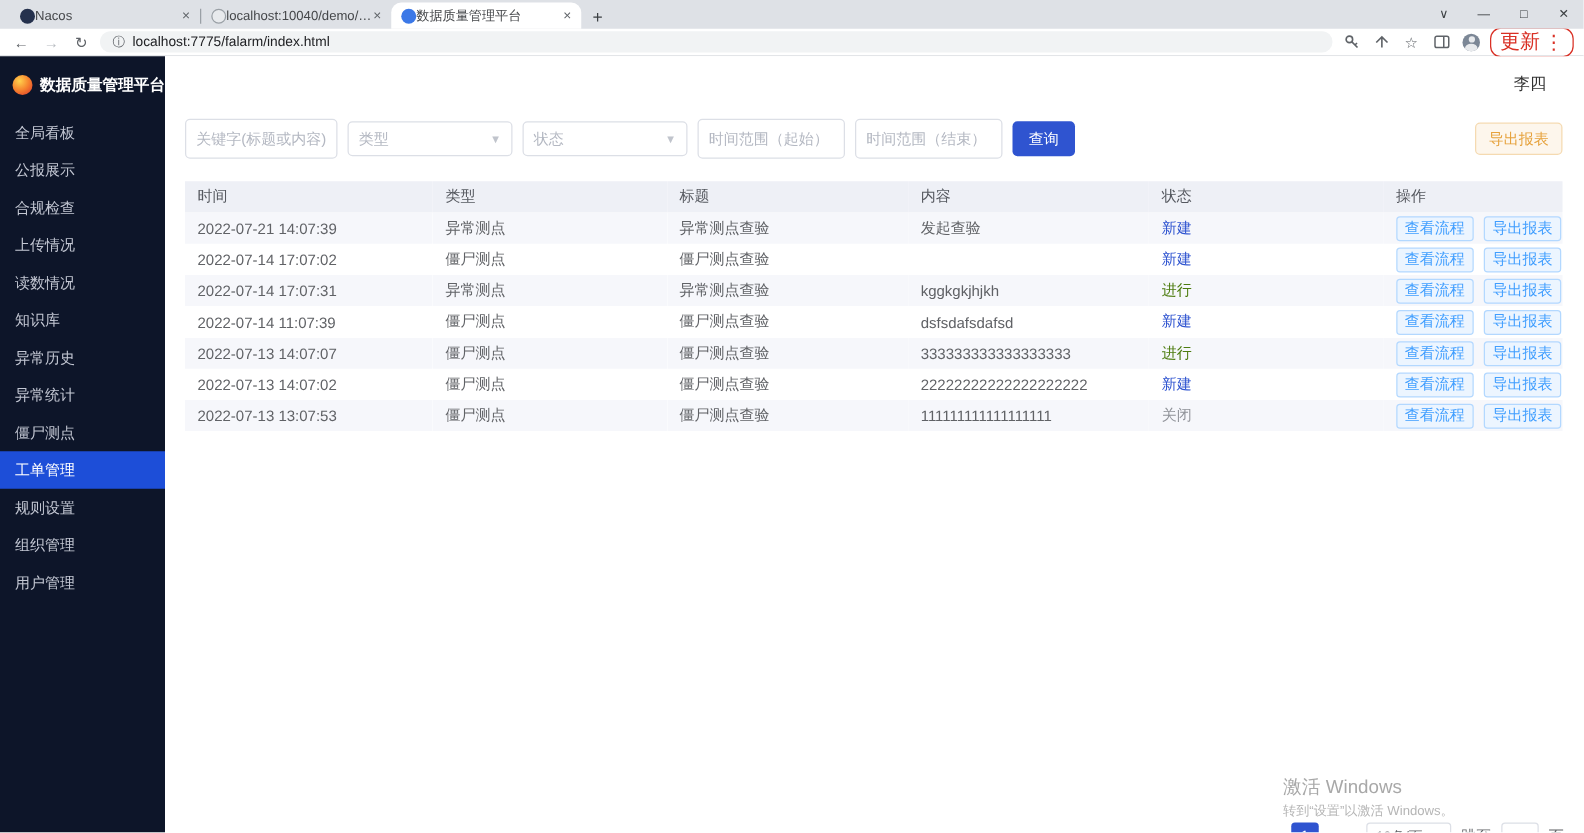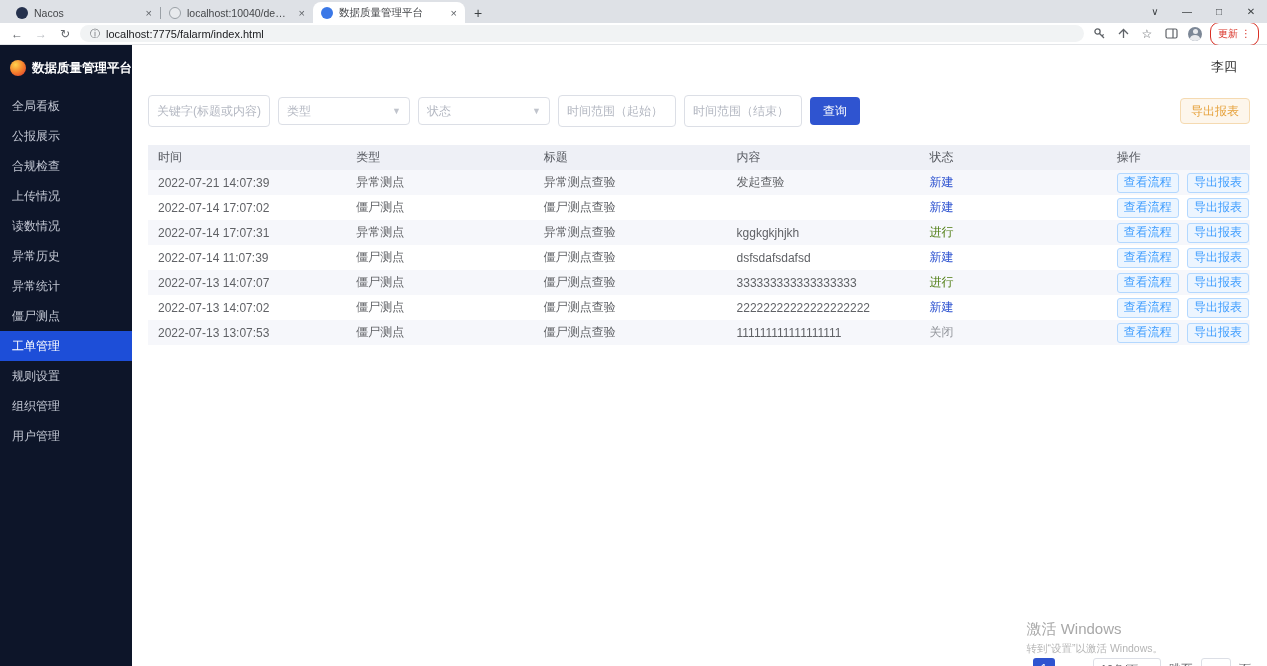--- a/index.html
+++ b/index.html
@@ -1,21 +1,21 @@
 <!DOCTYPE html>
 <html><head>
 <meta charset="utf-8">
 <style>
   * { margin:0; padding:0; box-sizing:border-box; }
   html,body { width:1267px; height:666px; overflow:hidden; }
   body { font-family:"Liberation Sans","DejaVu Sans",sans-serif; background:#fff; position:relative; }
 
   
   .tabstrip { height:23px; background:#dee1e6; display:flex; align-items:flex-end; padding-left:8px; position:relative; }
-  .tab { width:152px; height:21px; display:flex; align-items:center; gap:6px; padding:0 8px; font-size:10.5px; color:#45474a; border-radius:8px 8px 0 0; }
+  .tab { width:152px; height:21px; display:flex; align-items:center; gap:0; padding:0 8px; font-size:10.5px; color:#45474a; border-radius:8px 8px 0 0; }
   .tab .title { flex:1; white-space:nowrap; overflow:hidden; text-overflow:ellipsis; }
   .tab .close { font-size:11px; color:#5f6368; flex:none; cursor:pointer; }
   .tab.active { background:#ffffff; }
   .favicon { width:12px; height:12px; border-radius:50%; flex:none; }
   .fav-nacos { background:#25314d; }
   .fav-doc { background:#e8eaed; border:1px solid #9aa0a6; }
   .fav-app { background:#3b78e7; }
   .tab-sep { width:1px; height:12px; background:#9aa0a6; margin:0 0 4px 0; }
   .newtab { width:26px; height:21px; display:flex; align-items:center; justify-content:center; font-size:14px; color:#3c4043; cursor:pointer; }
   .wincontrols { position:absolute; right:0; top:0; height:23px; display:flex; }
@@ -25,21 +25,21 @@
   .navic { width:18px; text-align:center; font-size:12px; color:#5f6368; cursor:pointer; flex:none; }
   .navic.disabled { color:#b8bcc1; }
   .urlbox { flex:1; height:17px; background:#f1f3f4; border-radius:9px; display:flex; align-items:center; gap:6px; padding:0 10px; font-size:11px; color:#202124; }
   .urlbox .info { color:#5f6368; font-size:10px; }
   .tool-ic { flex:none; width:18px; height:18px; display:flex; align-items:center; justify-content:center; cursor:pointer; }
   .tool-ic svg { display:block; }
   .star { color:#5f6368; font-size:12px; }
   .avatar-circle { width:14px; height:14px; border-radius:50%; background:#7c8796; position:relative; overflow:hidden; }
   .avatar-circle:before { content:""; position:absolute; left:4.5px; top:2.5px; width:5px; height:5px; border-radius:50%; background:#e8eaed; }
   .avatar-circle:after { content:""; position:absolute; left:2px; top:8.5px; width:10px; height:7px; border-radius:50%; background:#e8eaed; }
-  .update-pill { flex:none; height:24px; border:1px solid #d93025; color:#d93025; border-radius:9px; display:flex; align-items:center; gap:3px; padding:0 7px; font-size:10px; cursor:pointer; }
+  .update-pill { flex:none; height:24px; border:1px solid #d93025; color:#d93025; border-radius:9px; display:flex; align-items:center; gap:3px; padding:0 7px; font-size:16px; cursor:pointer; }
 
   
   .page { position:absolute; top:45px; left:0; right:0; bottom:0; display:flex; }
 
   .sidebar { width:132px; flex:none; background:#0d1529; display:flex; flex-direction:column; }
   .logo { height:46px; display:flex; align-items:center; gap:6px; padding:0 10px; color:#fff; font-weight:bold; font-size:12.5px; white-space:nowrap; }
   .logo-icon { width:16px; height:16px; border-radius:50%; flex:none;
     background: radial-gradient(circle at 35% 30%, #ffd24d 0%, #f6812d 50%, #d8322e 100%); }
   .menu-item { height:30px; display:flex; align-items:center; padding-left:12px; font-size:12px; color:#c3c7d3; cursor:pointer; }
   .menu-item.active { background:#1d4ed8; color:#fff; }
@@ -160,20 +160,23 @@
         <div class="menu-item">
     <span class="menu-label">合规检查</span>
   </div>
         <div class="menu-item">
     <span class="menu-label">上传情况</span>
   </div>
         <div class="menu-item">
     <span class="menu-label">读数情况</span>
   </div>
         <div class="menu-item">
+    <span class="menu-label">知识库</span>
+  </div>
+        <div class="menu-item">
     <span class="menu-label">异常历史</span>
   </div>
         <div class="menu-item">
     <span class="menu-label">异常统计</span>
   </div>
         <div class="menu-item">
     <span class="menu-label">僵尸测点</span>
   </div>
         <div class="menu-item active">
     <span class="menu-label">工单管理</span>

